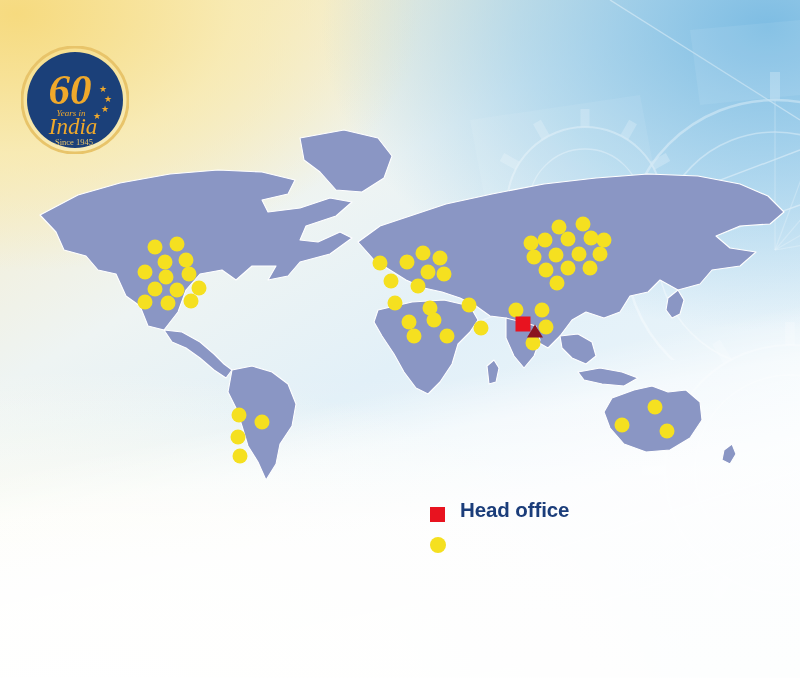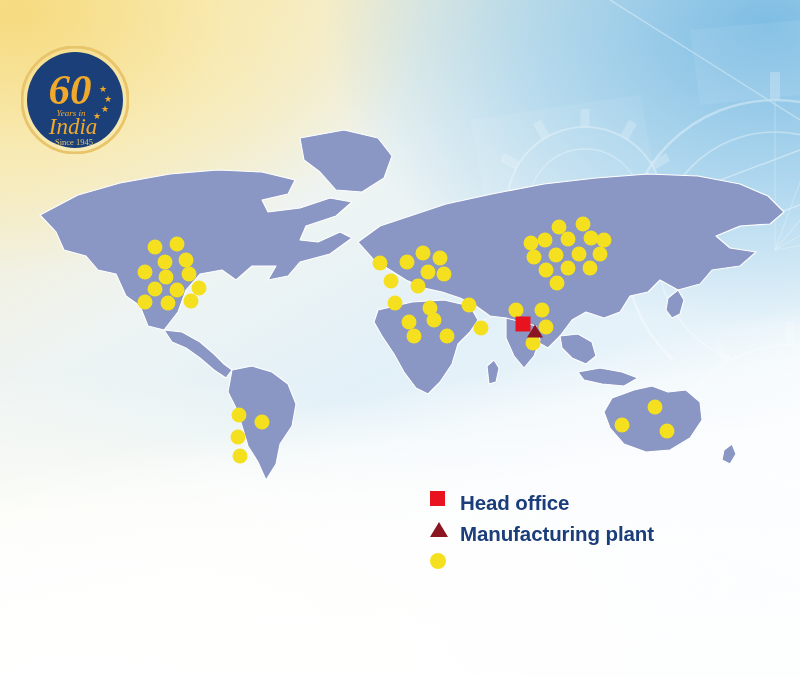--- a/index.html
+++ b/index.html
@@ -93,21 +93,21 @@
 
   
   #legend {
     position: absolute;
     left: 430px;
     top: 491px;
     width: 300px;
   }
   .legend-row {
     display: flex;
-    align-items: flex-start;
+    align-items: flex-end;
     height: 31px;
   }
   .legend-swatch {
     width: 30px;
     display: flex;
     align-items: center;
     justify-content: flex-start;
     flex: 0 0 30px;
   }
   .sw-square {
@@ -347,26 +347,20 @@
 
   <div id="legend">
 
     <div class="legend-row">
       <span class="legend-swatch">
         <span class="sw-square"></span>
       </span>
       <span class="legend-label">Head office</span>
     </div>
 
-    <div class="legend-row">
-      <span class="legend-swatch">
-        <span class="sw-triangle"></span>
-      </span>
-      <span class="legend-label">Manufacturing plant</span>
-    </div>
 
     <div class="legend-row">
       <span class="legend-swatch">
         <span class="sw-circle"></span>
       </span>
     </div>
 
   </div>
 
 </div>

